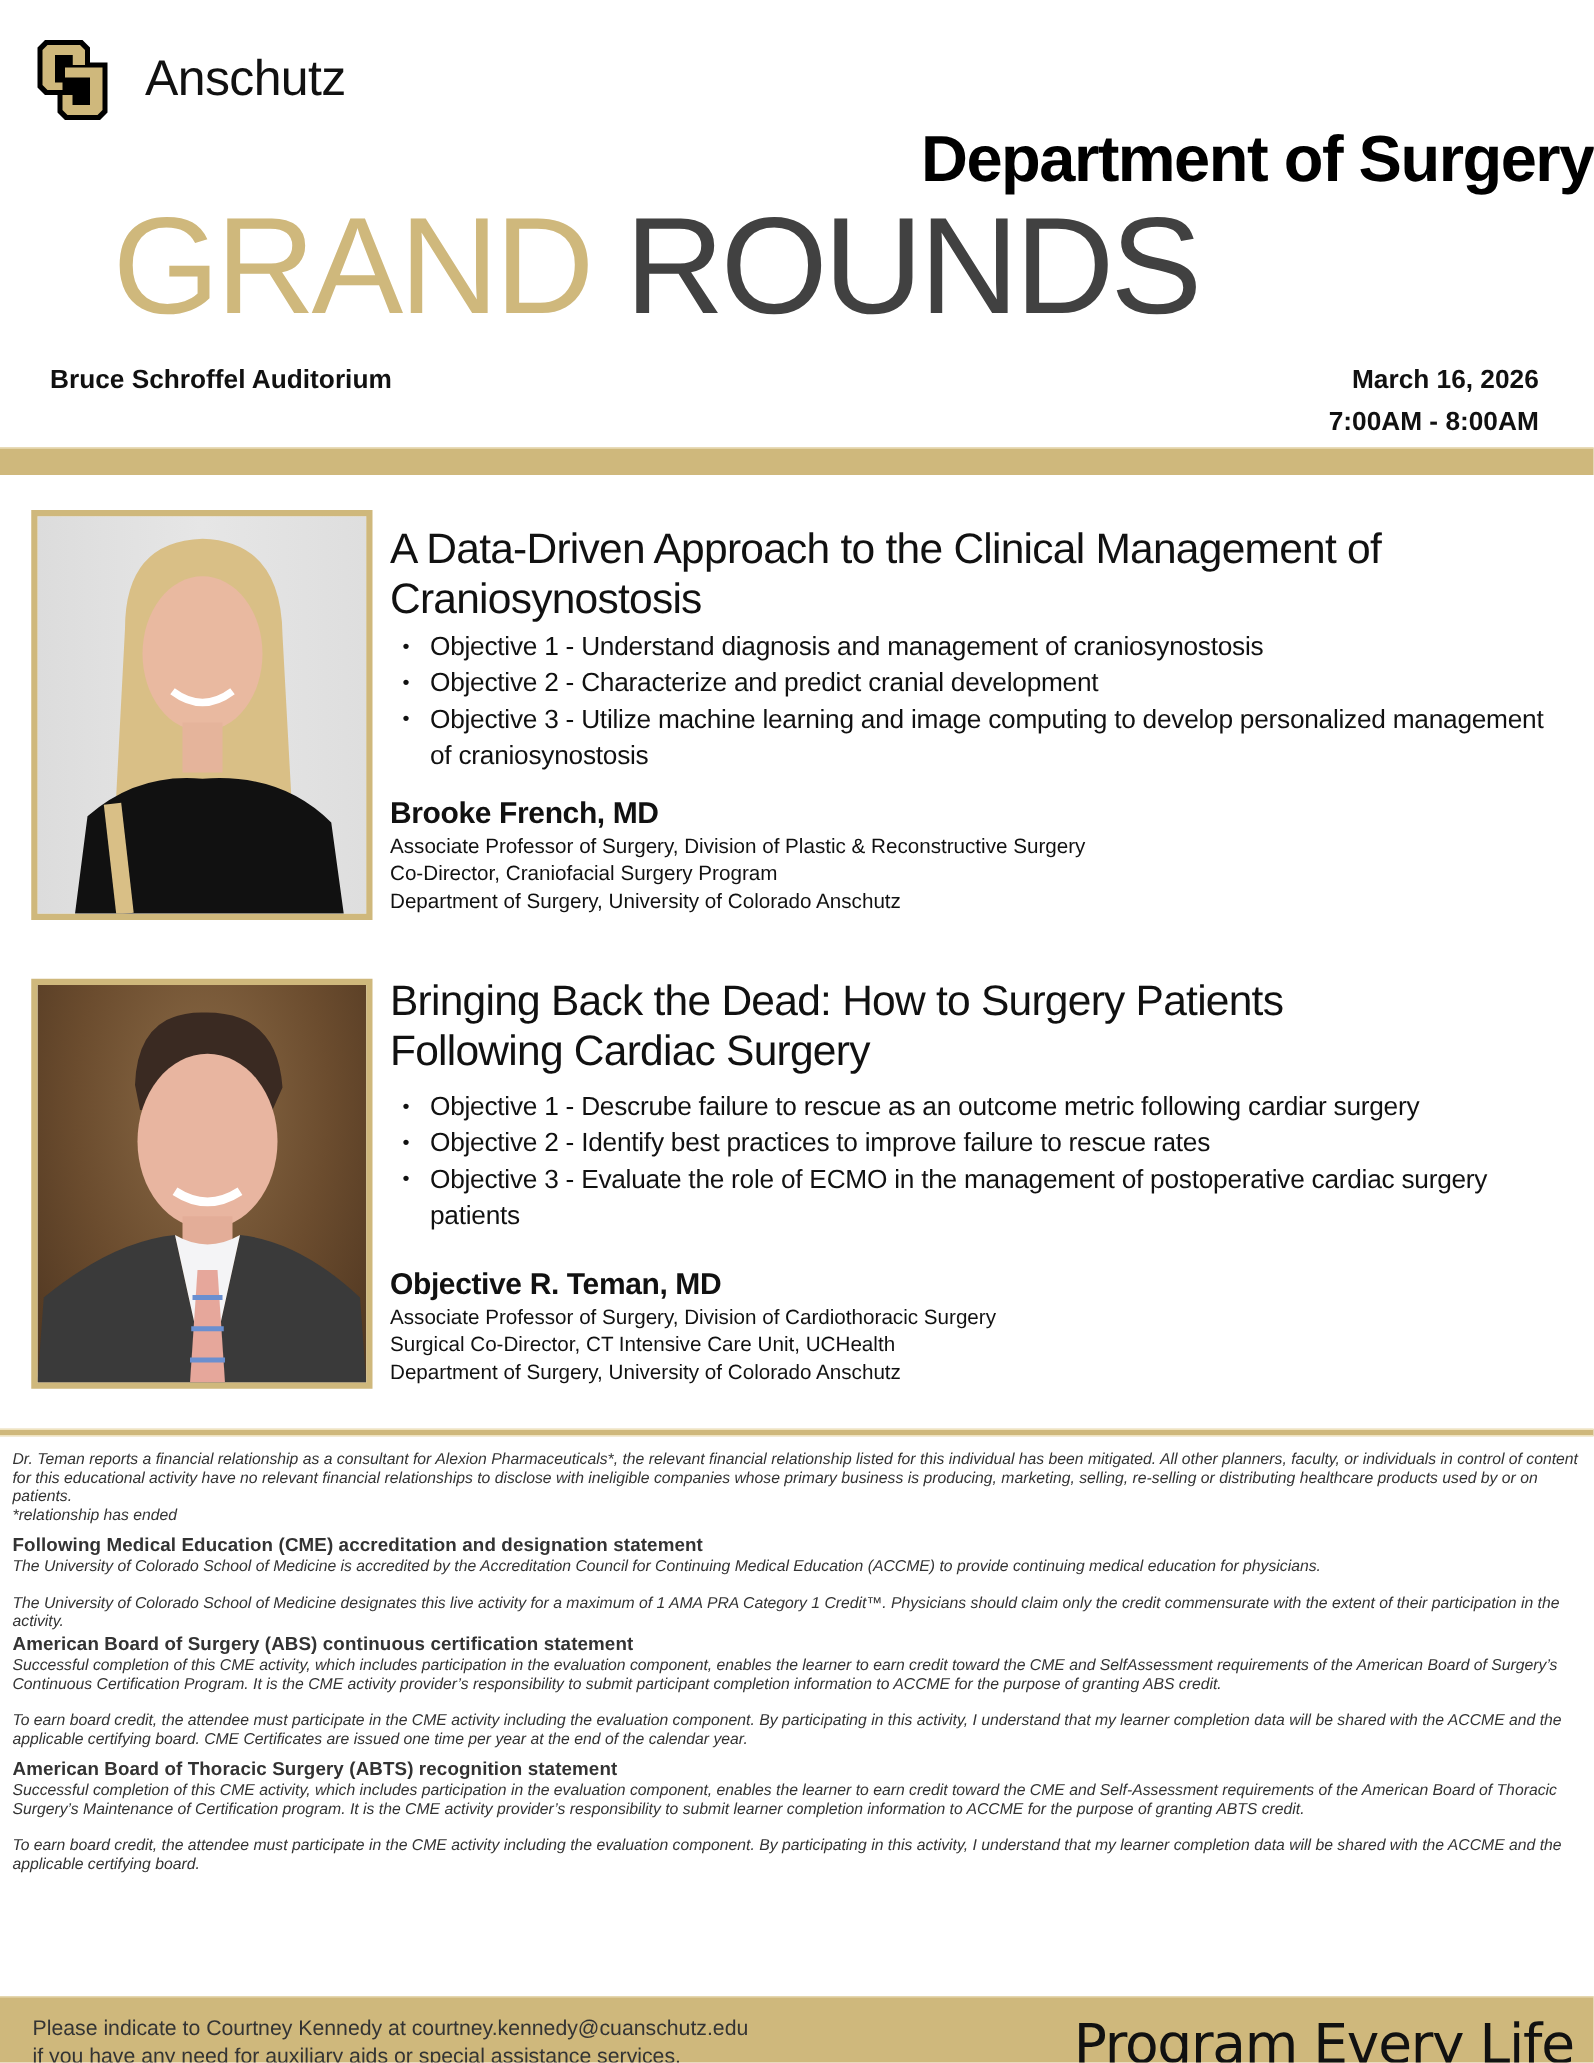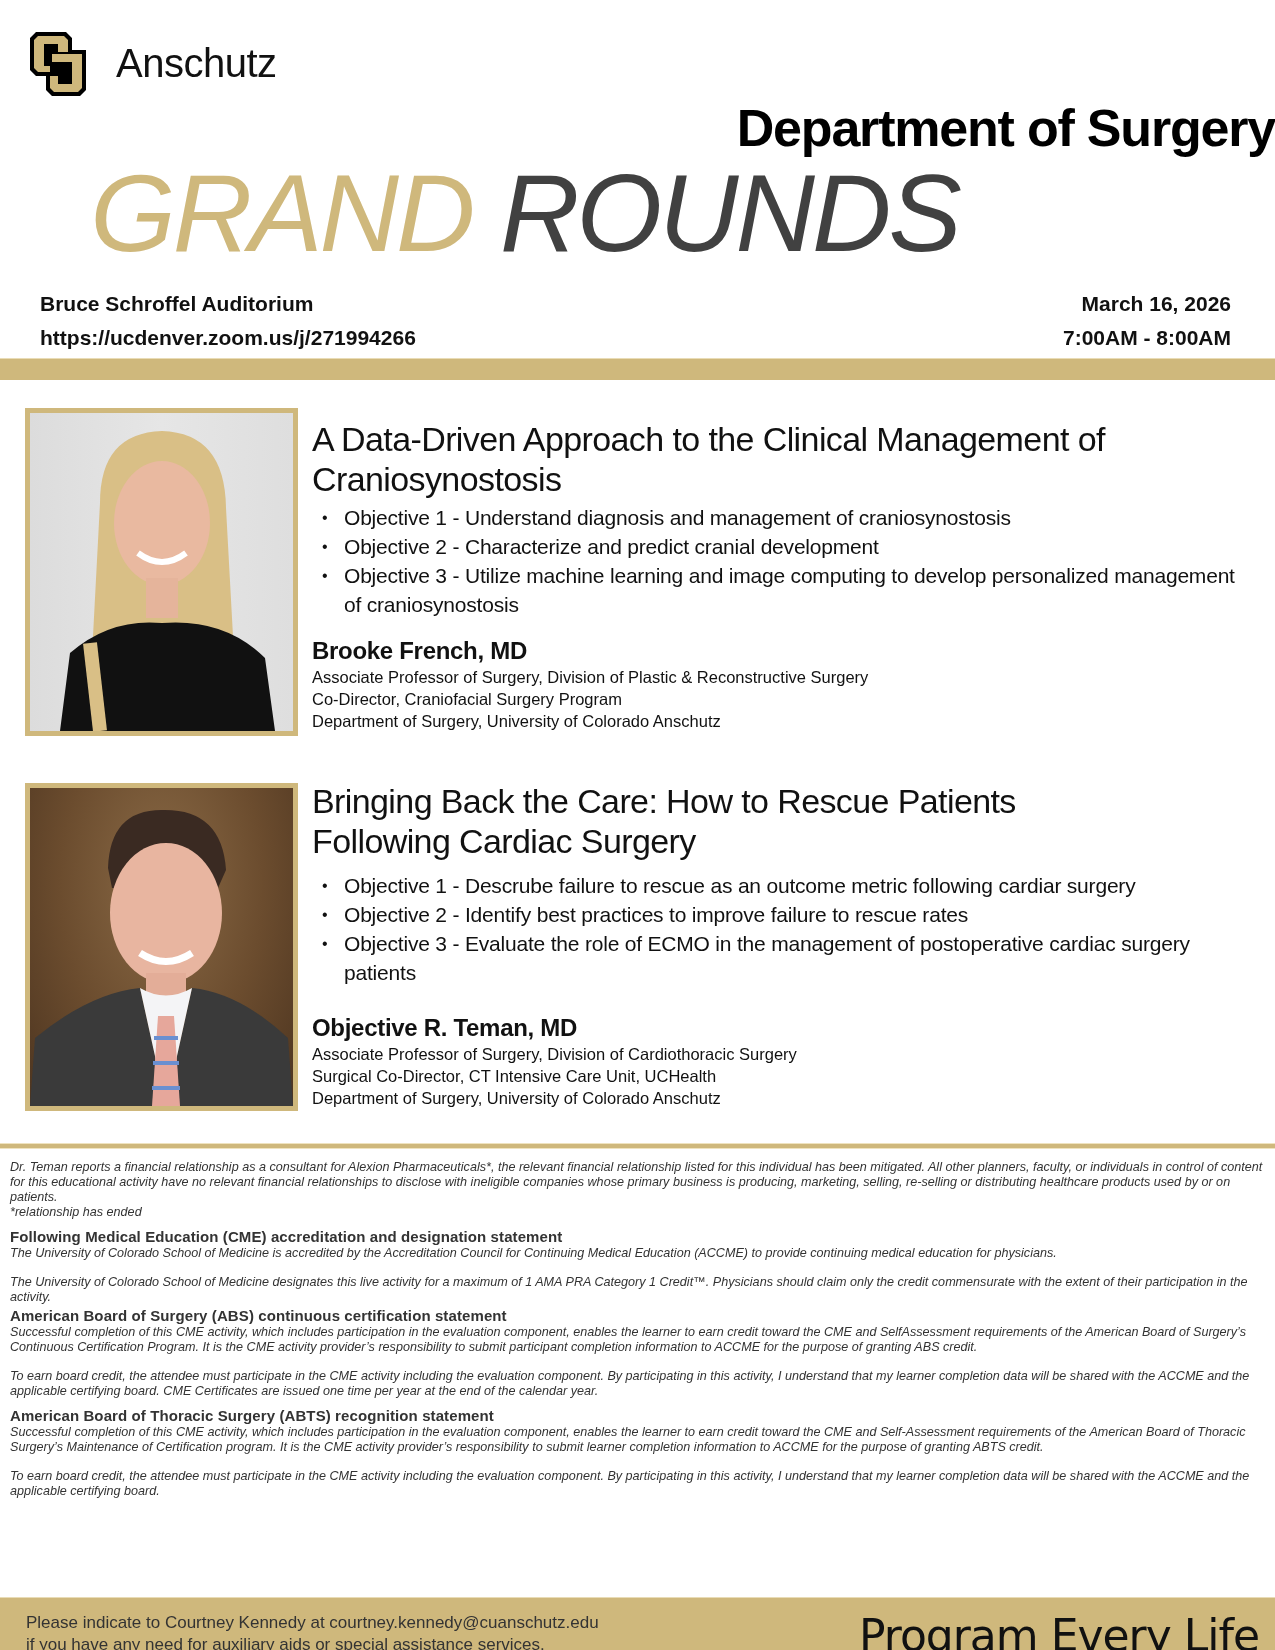--- a/index.html
+++ b/index.html
@@ -4,21 +4,21 @@
 <style>
   * { box-sizing: border-box; margin: 0; padding: 0; }
   html, body { width: 1275px; height: 1650px; background: #ffffff; overflow: hidden; }
   body { position: relative; font-family: "Liberation Sans", "DejaVu Sans", sans-serif; color: #111; }
 
   .logo { position: absolute; left: 26px; top: 28px; display: flex; align-items: center; }
   .logo-mark { width: 70px; height: 70px; }
   .logo-text { margin-left: 20px; font-size: 40px; color: #111; letter-spacing: -0.5px; font-weight: 400; }
 
   .dept { position: absolute; left: 0; width: 1275px; top: 98px; text-align: right; font-size: 52px; font-weight: 700; letter-spacing: -1.2px; color: #000; }
-  .grand { position: absolute; left: 0; width: 1049px; top: 158px; text-align: center; font-size: 110px; font-weight: 400; letter-spacing: -3px; line-height: 110px; font-style: italic; }
+  .grand { position: absolute; left: 0; width: 1049px; top: 158px; text-align: center; font-size: 110px; font-weight: 400; letter-spacing: -3px; line-height: 110px; }
   .grand .g1 { color: #cfb87c; }
   .grand .g2 { color: #414141; }
 
   .info-left { position: absolute; left: 40px; top: 287px; font-size: 21px; font-weight: 700; line-height: 34px; }
   .info-right { position: absolute; right: 44px; top: 287px; font-size: 21px; font-weight: 700; line-height: 34px; text-align: right; }
 
   .gold-bar { position: absolute; left: 0; top: 358px; width: 1275px; height: 22px; background: #cfb87c; border-top: 1px solid #e9dcb6; }
 
   .photo { position: absolute; left: 25px; width: 273px; height: 328px; border: 5px solid #cfb87c; overflow: hidden; }
   .photo1 { top: 408px; background: linear-gradient(90deg, #dcdcdc 0%, #e6e6e6 50%, #dedede 100%); }
@@ -61,21 +61,20 @@
 </div>
 
 <div class="dept">Department of Surgery</div>
 <div class="grand">
   <span class="g1">GRAND</span>
   <span class="g2">ROUNDS</span>
 </div>
 
 <div class="info-left">
   <div>Bruce Schroffel Auditorium</div>
-  <div>https://ucdenver.zoom.us/j/271994266</div>
 </div>
 <div class="info-right">
   <div>March 16, 2026</div>
   <div>7:00AM - 8:00AM</div>
 </div>
 
 <div class="gold-bar"></div>
 
 <div class="photo photo1">
   <svg viewBox="0 0 263 318">
@@ -113,21 +112,21 @@
     <rect x="116" y="185" width="40" height="35" fill="#e3ad98"></rect>
     <path d="M0 318 L5 250 Q60 205 110 200 L136 318 Z" fill="#3a3a3a"></path>
     <path d="M263 318 L258 250 Q210 205 162 200 L136 318 Z" fill="#3a3a3a"></path>
     <path d="M110 200 L136 318 L162 200 Q136 215 110 200 Z" fill="#f4f4f6"></path>
     <path d="M128 228 L144 228 L150 318 L122 318 Z" fill="#e6a79b"></path>
     <path d="M124 250 L148 250 M123 275 L149 275 M122 300 L150 300" stroke="#6a8fd0" stroke-width="4"></path>
   </svg>
 </div>
 <div class="talk" style="top:762px;">
   <div class="talk-title">
-    <div>Bringing Back the Care: How to Rescue Patients</div>
+    <div>Bringing Back the Dead: How to Surgery Patients</div>
     <div>Following Cardiac Surgery</div>
   </div>
   <ul class="objectives" style="margin-top:10px;">
     <li>Objective 1 - Descrube failure to rescue as an outcome metric following cardiar surgery</li>
     <li>Objective 2 - Identify best practices to improve failure to rescue rates</li>
     <li>Objective 3 - Evaluate the role of ECMO in the management of postoperative cardiac surgery patients</li>
   </ul>
 </div>
 <div class="speaker" style="top:1013px;">
   <div class="speaker-name">Objective R. Teman, MD</div>

